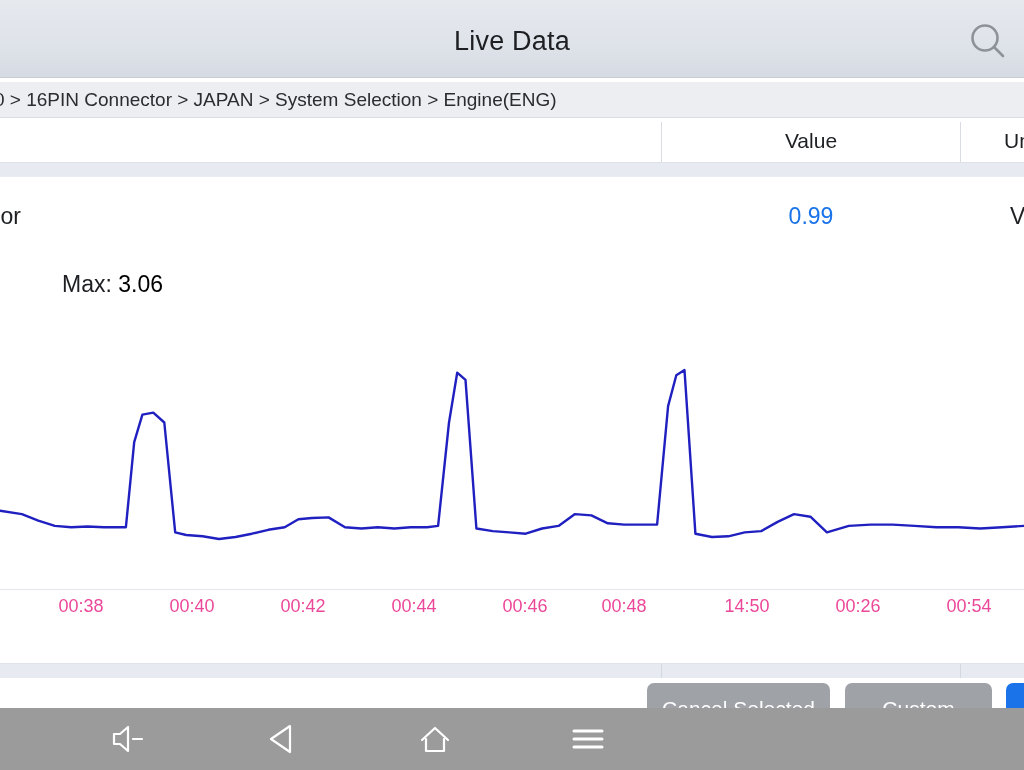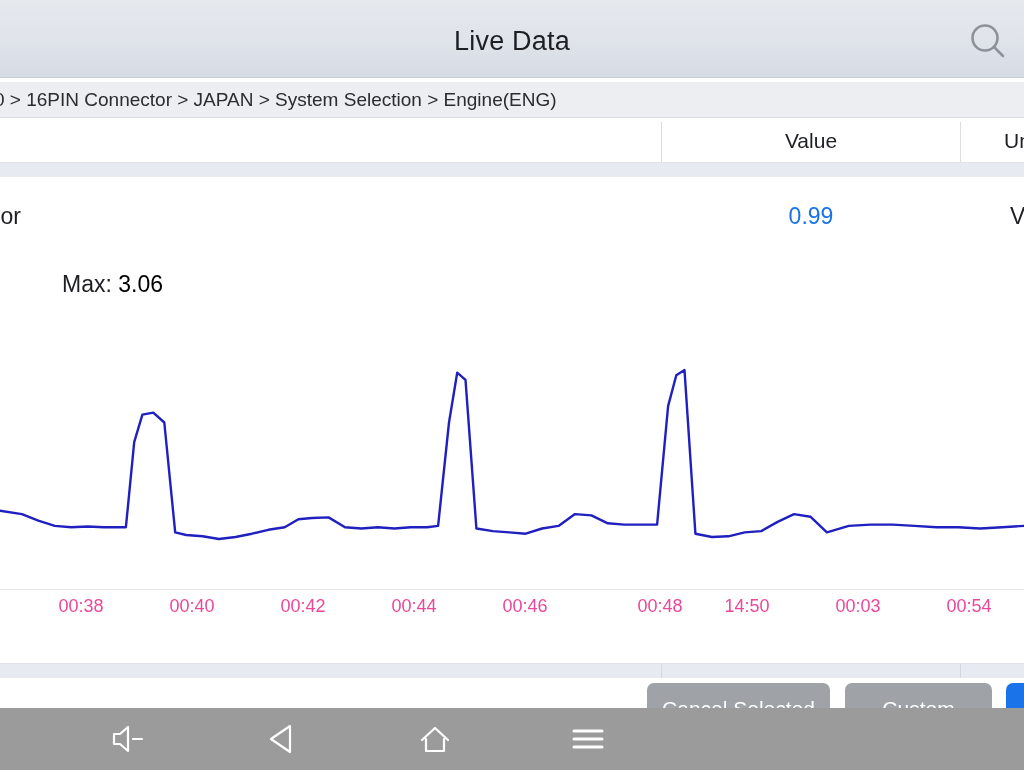--- a/index.html
+++ b/index.html
@@ -324,23 +324,23 @@
       <polyline id="chart-trace" fill="none" stroke="#2020c0" stroke-width="2.4" stroke-linejoin="round" stroke-linecap="round" points="0.0,175.8 21.9,179.1 38.3,185.6 54.8,190.9 71.2,192.2 87.6,191.5 104.0,192.2 115.0,192.2 125.9,192.2 134.2,107.1 142.4,79.6 153.3,77.6 164.3,87.5 175.2,197.4 186.2,200.0 202.6,201.3 219.0,204.0 235.5,202.0 251.9,198.7 268.3,194.8 284.7,192.2 298.4,184.3 312.1,183.0 328.6,182.4 345.0,192.2 361.4,193.5 377.8,192.2 394.3,193.5 410.7,192.2 427.1,192.2 438.1,190.9 449.0,87.5 457.2,37.7 465.5,44.9 476.4,193.5 492.8,196.1 509.3,197.4 525.7,198.7 542.1,193.5 558.5,190.9 575.0,179.1 591.4,180.4 607.8,188.3 624.3,189.6 640.7,189.6 657.1,189.6 668.1,71.1 676.3,40.3 684.5,35.1 695.4,198.7 711.9,202.0 728.3,201.3 744.7,197.4 761.2,196.1 777.6,186.9 794.0,179.1 810.4,181.7 826.9,197.4 848.8,190.9 870.7,189.6 892.6,189.6 914.5,190.9 936.4,192.2 958.3,192.2 980.2,193.5 1002.1,192.2 1024.0,190.9"></polyline>
     </svg>
   </div>
 
   <div class="axis-band" id="axis-band">
       <div class="axis-tick" style="left: 81px;">00:38</div>
       <div class="axis-tick" style="left: 192px;">00:40</div>
       <div class="axis-tick" style="left: 303px;">00:42</div>
       <div class="axis-tick" style="left: 414px;">00:44</div>
       <div class="axis-tick" style="left: 525px;">00:46</div>
-      <div class="axis-tick" style="left: 660px;">00:48</div>
+      <div class="axis-tick" style="left: 624px;">00:48</div>
       <div class="axis-tick" style="left: 747px;">14:50</div>
-      <div class="axis-tick" style="left: 858px;">00:03</div>
+      <div class="axis-tick" style="left: 858px;">00:26</div>
       <div class="axis-tick" style="left: 969px;">00:54</div>
     </div>
   <div class="chart-bottom-pad"></div>
 
   <div class="lower-sep">
     <div class="vd" style="left:661px"></div>
     <div class="vd" style="left:960px"></div>
   </div>
 
   <div class="action-bar">

